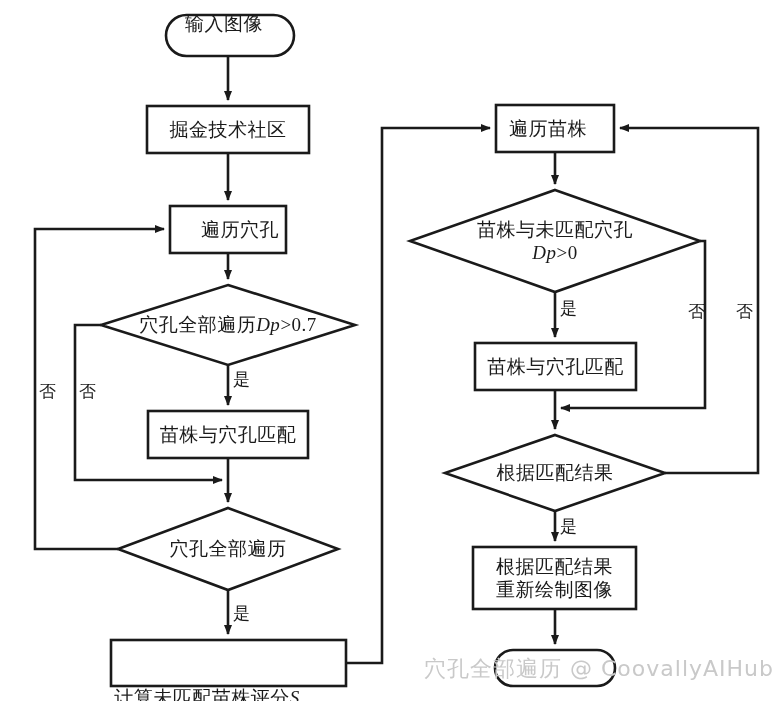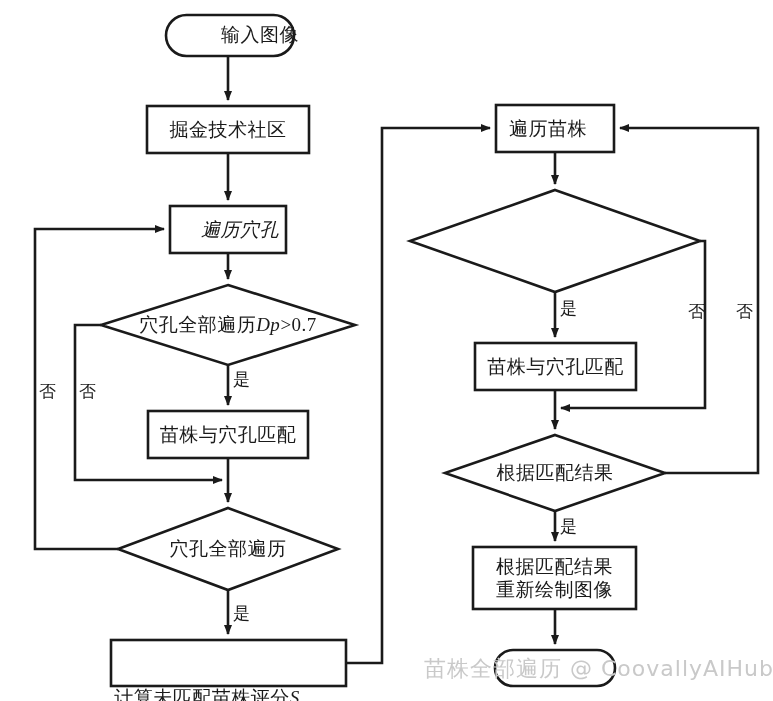--- a/index.html
+++ b/index.html
@@ -118,36 +118,37 @@
       <path d="M700,241 L705,241 L705,408 L561,408" marker-end="url(#arrowhead)"></path>
 
       <path d="M665,473 L758,473 L758,128 L620,128" marker-end="url(#arrowhead)"></path>
 
       <path d="M555,511 L555,541" marker-end="url(#arrowhead)"></path>
 
       <path d="M555,609 L555,644" marker-end="url(#arrowhead)"></path>
     </g>
   </svg>
 
-  <div class="node-label" style="left:166px; top:23px; width:116px;margin-left:36px;">输入图像</div>
+  <div class="node-label" style="left:166px; top:12px; width:116px;">输入图像</div>
 
   <div class="node-label" style="left:147px; top:118px; width:162px;">掘金技术社区</div>
 
-  <div class="node-label" style="left:170px; top:218px; width:140px;font-style:italic;">遍历穴孔</div>
+  <div class="node-label" style="left:170px; top:218px; width:140px;">遍历穴孔</div>
 
   <div class="node-label" style="left:101px; top:313px; width:254px;"><span>穴孔全部遍历</span><span class="italic-var">Dp</span><span>&gt;0.7</span></div>
 
   <div class="node-label" style="left:148px; top:423px; width:160px;">苗株与穴孔匹配</div>
 
   <div class="node-label" style="left:118px; top:537px; width:220px;">穴孔全部遍历</div>
 
   <div class="node-label" style="left:111px; top:686px; width:192px;"><span>计算未匹配苗株评分</span><span class="italic-var">S</span></div>
 
   <div class="node-label" style="left:496px; top:117px; width:104px;">遍历苗株</div>
 
+  <div class="node-label" style="left:410px; top:218px; width:290px;"><span>苗株与未匹配穴孔</span><br><span class="italic-var">Dp</span><span>&gt;0</span></div>
 
   <div class="node-label" style="left:475px; top:355px; width:161px;">苗株与穴孔匹配</div>
 
   <div class="node-label" style="left:445px; top:461px; width:220px;">根据匹配结果</div>
 
   <div class="node-label" style="left:473px; top:555px; width:163px;">根据匹配结果
 重新绘制图像</div>
 
   <div class="node-label" style="left:495px; top:658px; width:120px;"></div>
 
@@ -160,15 +161,15 @@
   <div class="edge-label" style="left:233px; top:605px;">是</div>
 
   <div class="edge-label" style="left:560px; top:300px;">是</div>
 
   <div class="edge-label" style="left:688px; top:303px;">否</div>
 
   <div class="edge-label" style="left:736px; top:303px;">否</div>
 
   <div class="edge-label" style="left:560px; top:518px;">是</div>
 
-  <div id="watermark">苗株全部遍历 @ CoovallyAIHub</div>
+  <div id="watermark">穴孔全部遍历 @ CoovallyAIHub</div>
 
 </div>
 
 </body></html>

